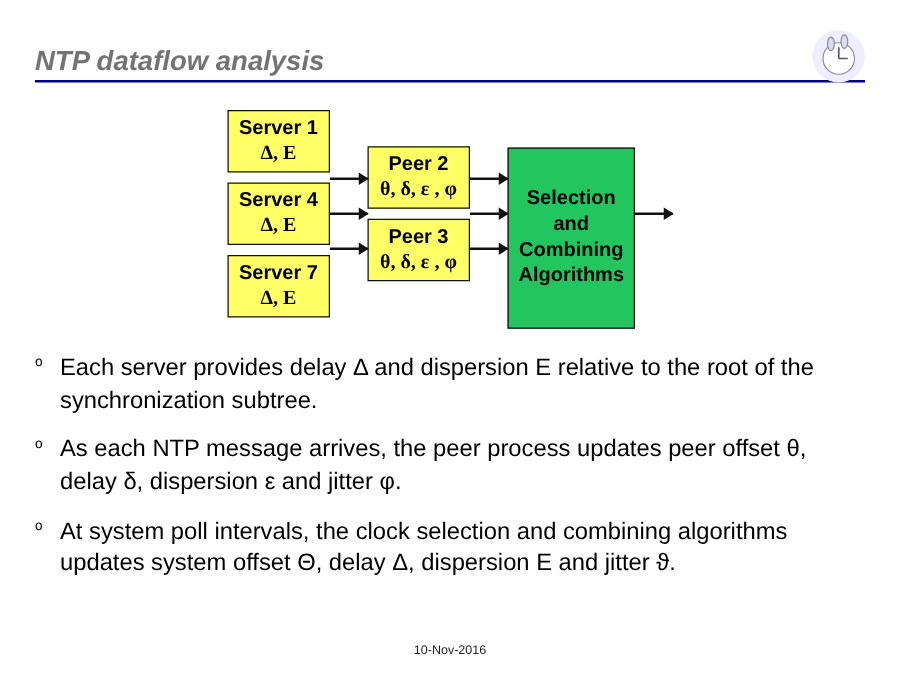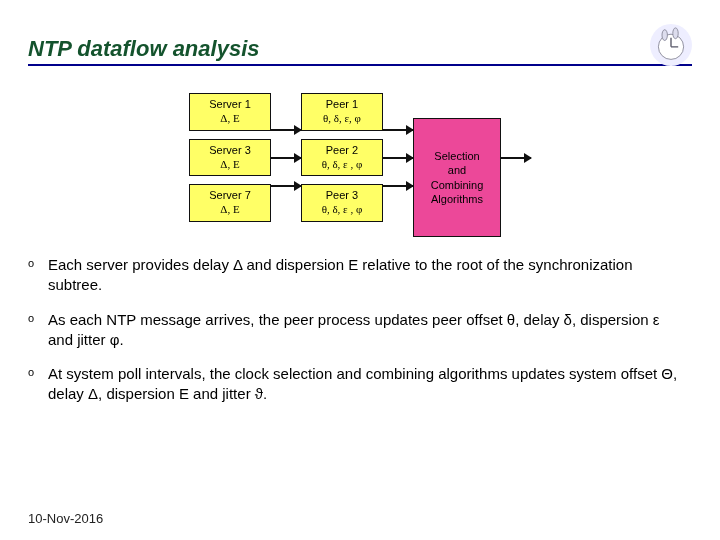--- a/index.html
+++ b/index.html
@@ -23,21 +23,21 @@
     padding-bottom: 2px;
     margin-bottom: 12px;
     display: flex;
     justify-content: space-between;
     align-items: flex-end;
   }
   .title {
     font-size: 22px;
     font-weight: bold;
     font-style: italic;
-    color: #14532d;
+    color: #737373;
     text-align: center;
   }
   .logo {
     width: 42px;
     height: 42px;
     background: #eef;
     border-radius: 50%;
     display: flex;
     align-items: center;
     justify-content: center;
@@ -47,39 +47,40 @@
     position: relative;
     top: 4px;
   }
   .logo svg { width: 36px; height: 36px; }
 
   .diagram {
     display: flex;
     align-items: center;
     justify-content: center;
     margin: 10px 0 18px 0;
-    font-size: 11px;
+    font-size: 16px;
+    font-weight: bold;
   }
   .col {
     display: flex;
     flex-direction: column;
     gap: 8px;
   }
   .box {
     background: #ffff66;
     border: 1.5px solid #111;
     text-align: center;
     padding: 4px 8px;
     line-height: 1.25;
     min-width: 64px;
   }
   .box .l1 { white-space: nowrap; }
   .box .l2 { white-space: nowrap; font-family: 'Times New Roman', serif; }
   .tallbox {
-    background: #ec4899;
+    background: #22c55e;
     border: 1.5px solid #111;
     text-align: center;
     padding: 30px 8px;
     line-height: 1.3;
     min-width: 70px;
     margin-top: 40px;
   }
   .arrow-col {
     display: flex;
     flex-direction: column;
@@ -97,21 +98,21 @@
     position: absolute;
     right: -1px;
     top: -4px;
     border-left: 8px solid #111;
     border-top: 5px solid transparent;
     border-bottom: 5px solid transparent;
   }
   .arrow.single { align-self: center; }
 
   .bullets {
-    font-size: 15px;
+    font-size: 19px;
     color: #000;
     padding: 0 8px 0 20px;
   }
   .bullets li {
     list-style: none;
     position: relative;
     margin: 0 0 14px 0;
     line-height: 1.35;
   }
   .bullets li::before {
@@ -123,22 +124,22 @@
     color: #000;
   }
   .sym { font-family: 'Times New Roman', serif; }
 
   .footer {
     position: absolute;
     bottom: 14px;
     left: 28px;
     right: 28px;
     display: flex;
-    justify-content: flex-start;
-    font-size: 13px;
+    justify-content: center;
+    font-size: 10px;
     color: #222;
   }
 </style>
 </head>
 <body>
 
 <div class="slide">
   <div class="title-wrap">
     <div class="title">NTP dataflow analysis</div>
     <div class="logo">
@@ -152,40 +153,36 @@
     </div>
   </div>
 
   <div class="diagram">
     <div class="col">
       <div class="box">
         <div class="l1">Server 1</div>
         <div class="l2 sym">Δ, Ε</div>
       </div>
       <div class="box">
-        <div class="l1">Server 3</div>
+        <div class="l1">Server 4</div>
         <div class="l2 sym">Δ, Ε</div>
       </div>
       <div class="box">
         <div class="l1">Server 7</div>
         <div class="l2 sym">Δ, Ε</div>
       </div>
     </div>
 
     <div class="arrow-col">
       <div class="arrow"></div>
       <div class="arrow"></div>
       <div class="arrow"></div>
     </div>
 
     <div class="col">
-      <div class="box">
-        <div class="l1">Peer 1</div>
-        <div class="l2 sym">θ, δ, ε, φ</div>
-      </div>
       <div class="box">
         <div class="l1">Peer 2</div>
         <div class="l2 sym">θ, δ, ε , φ</div>
       </div>
       <div class="box">
         <div class="l1">Peer 3</div>
         <div class="l2 sym">θ, δ, ε , φ</div>
       </div>
     </div>
 

